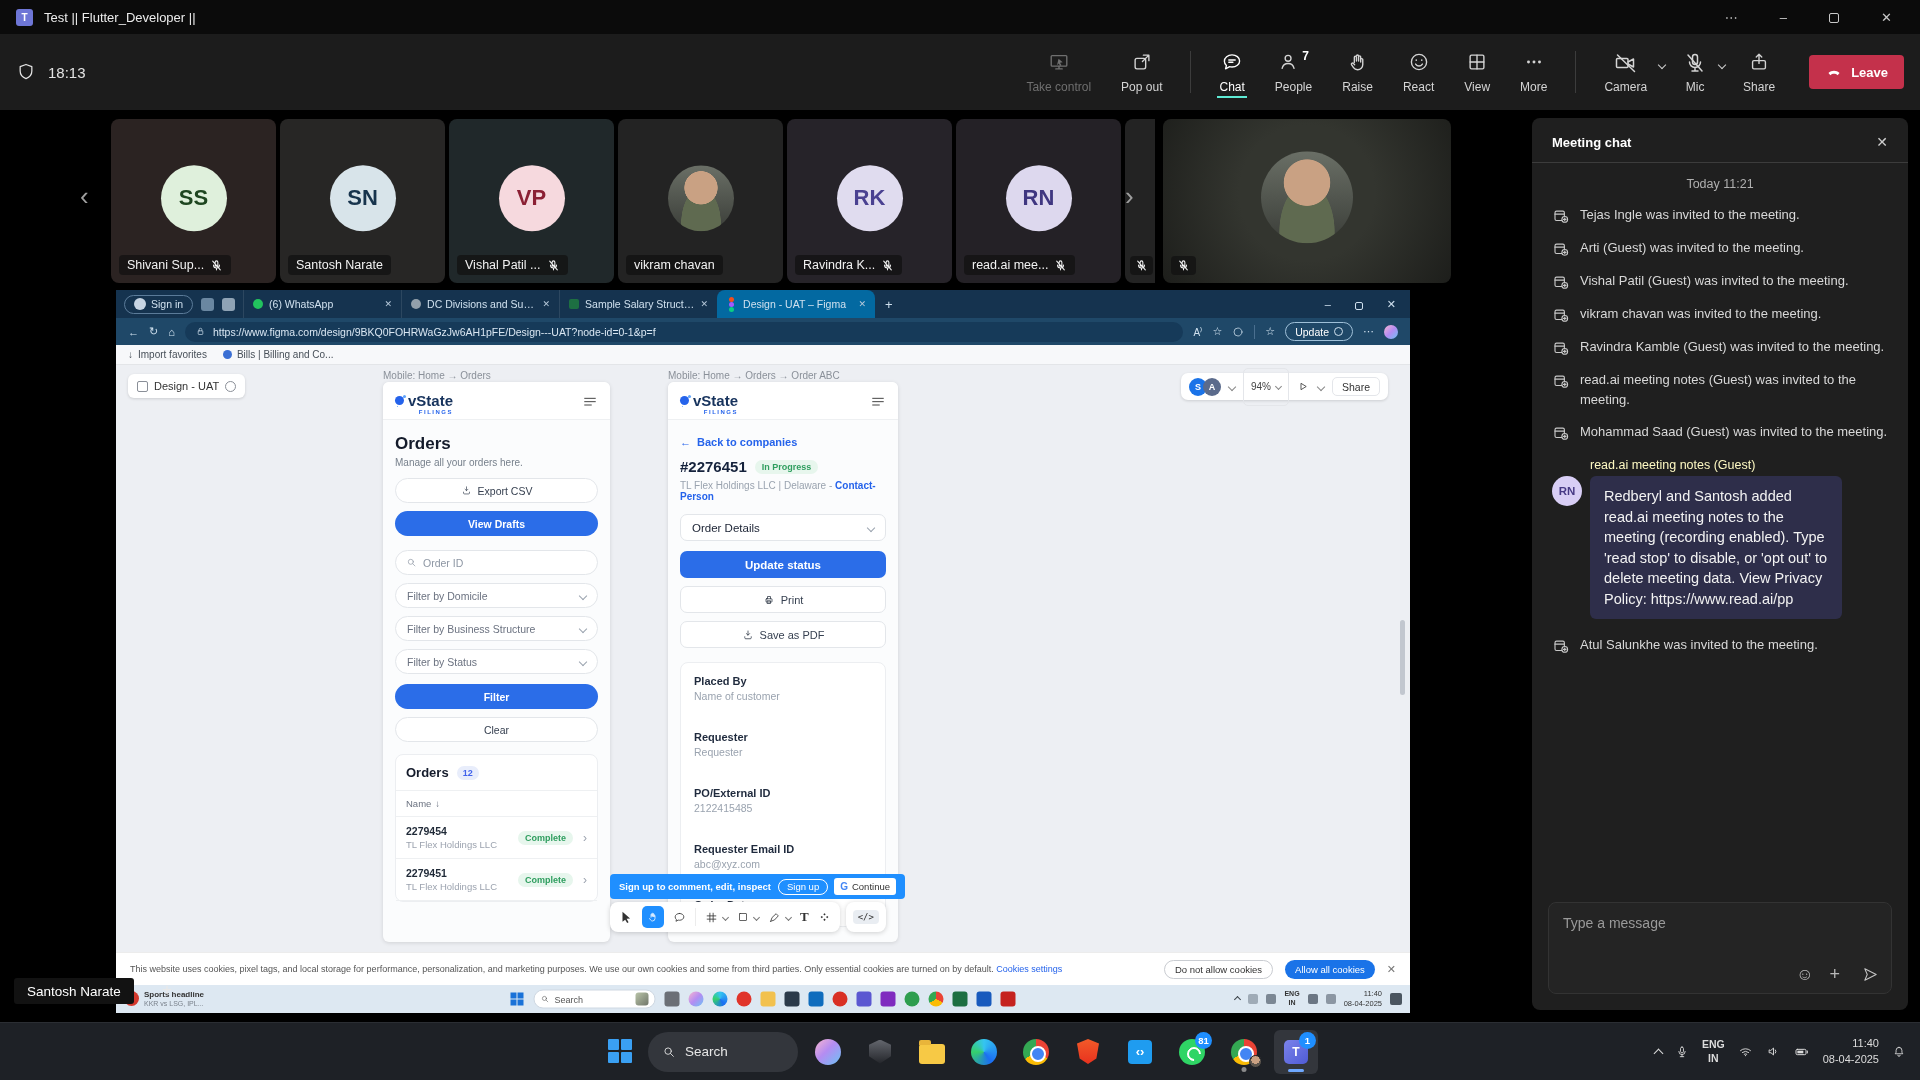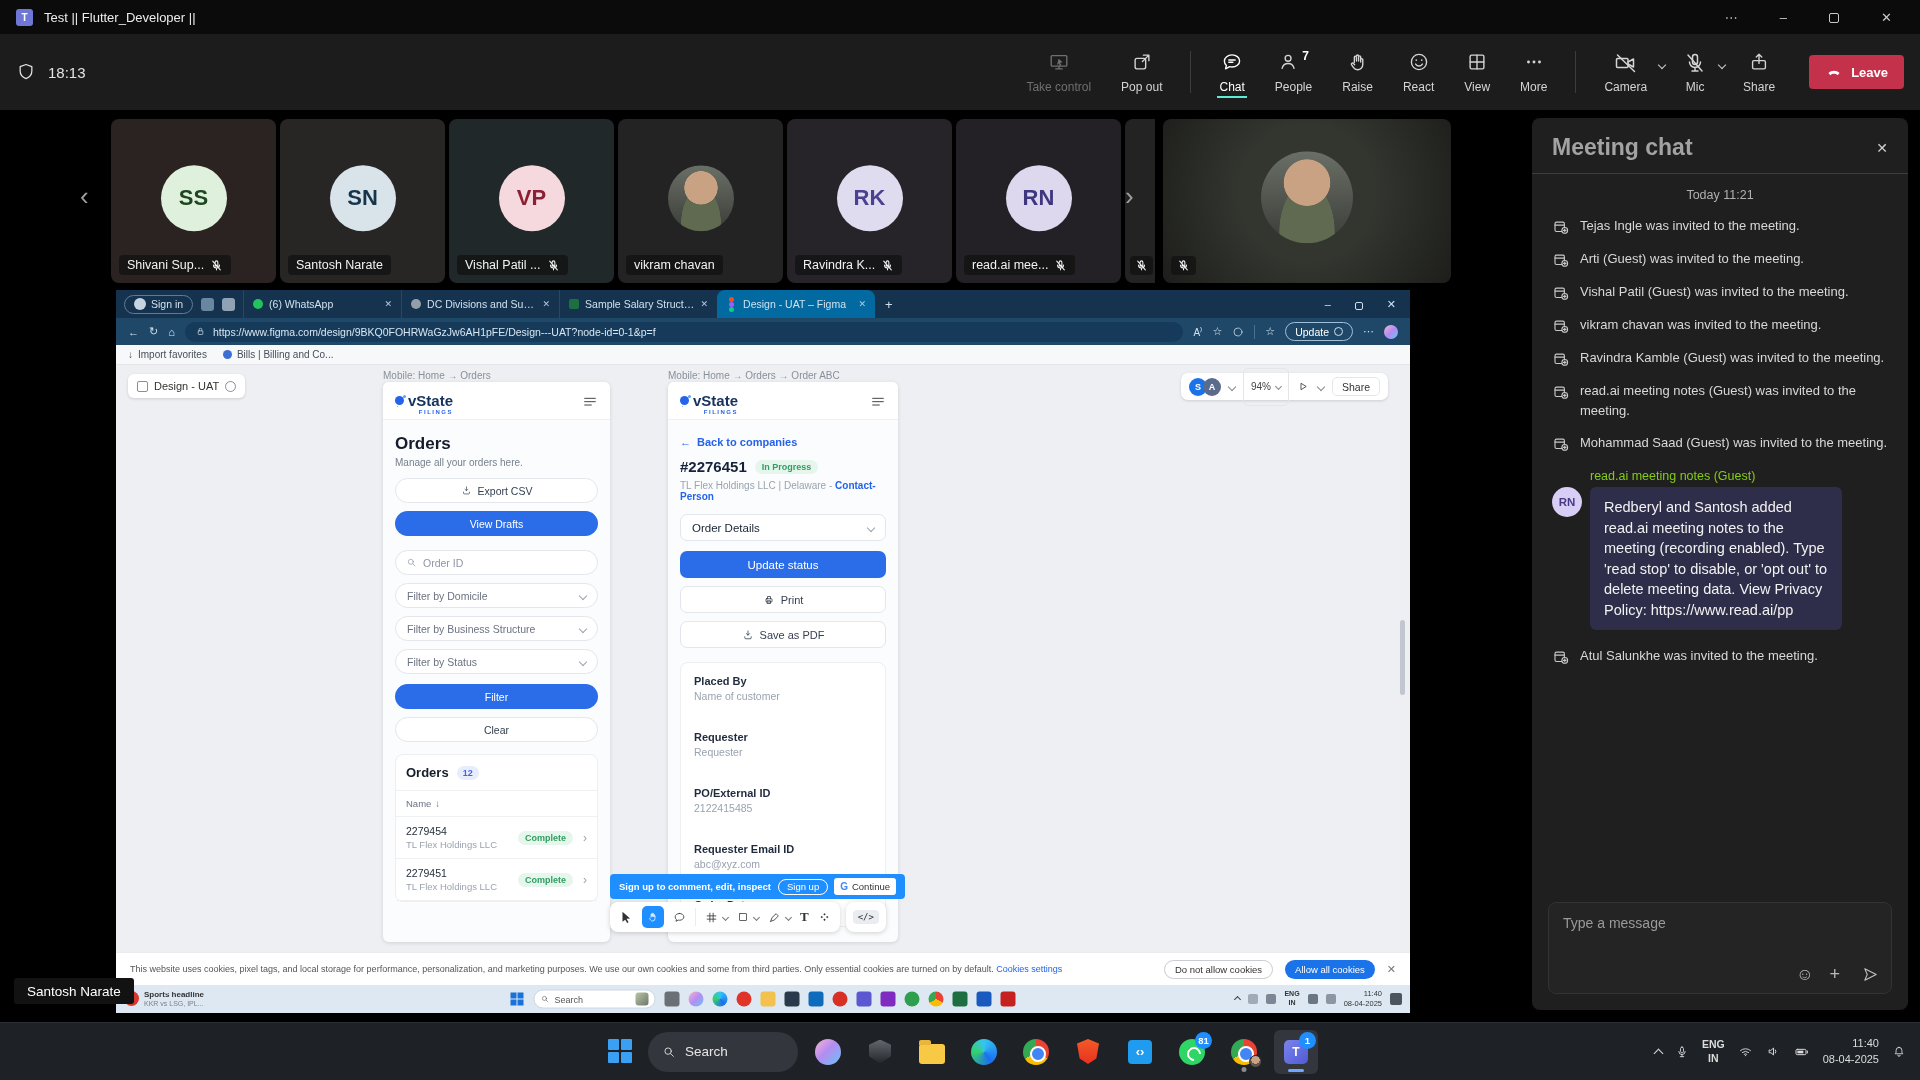--- a/index.html
+++ b/index.html
@@ -78,31 +78,31 @@
   .frame{position:absolute;top:17px;width:227px;height:560px;background:#fbfcfd;border-radius:6px;box-shadow:0 1px 4px rgba(0,0,0,.12);overflow:hidden;z-index:1}
   .mhead{height:38px;background:#fff;border-bottom:1px solid #eef0f2;display:flex;align-items:center;justify-content:space-between;padding:0 12px}
   .vstate{position:relative;font-size:15px;font-weight:800;color:#16325c;display:flex;align-items:center;gap:4px}
   .vdots{width:9px;height:9px;border-radius:50%;background:#2563eb;box-shadow:5px -4px 0 -3px #60a5fa,-2px 6px 0 -4px #60a5fa}
   .filings{position:absolute;bottom:-6px;right:0;font-size:6px;letter-spacing:1.5px;color:#2563eb;font-weight:bold}
   .mbody{padding:8px 12px}
   .h1{font-size:17px;font-weight:bold;color:#141b2b;margin-top:6px}
   .sub{font-size:10px;color:#77808c;margin-top:3px}
   .btn{height:25px;border-radius:13px;display:flex;align-items:center;justify-content:center;gap:6px;font-size:10.5px;cursor:pointer}
   .btn.ghost{border:1px solid #e3e6ea;background:#fff;color:#374151}
-  .btn.blue{background:#2b6de8;color:#fff;font-weight:normal}
+  .btn.blue{background:#2b6de8;color:#fff;font-weight:bold}
   .inp{height:25px;border:1px solid #e3e6ea;background:#fff;border-radius:13px;display:flex;align-items:center;gap:6px;padding:0 10px;font-size:10.5px;color:#8d96a3}
   .dd{height:25px;border:1px solid #e3e6ea;background:#fff;border-radius:13px;display:flex;align-items:center;justify-content:space-between;padding:0 11px;font-size:10.5px;color:#6b7280;cursor:pointer}
   .dd .chev,.inp .chev{border-color:#9aa3af}.mt8{margin-top:8px}.mt10{margin-top:10px}.mt12{margin-top:12px}.mt14{margin-top:14px}
   .card{background:#fff;border:1px solid #eceef1;border-radius:8px;margin-top:12px}
   .cardhead{display:flex;align-items:center;gap:8px;padding:10px 10px;font-size:13px;font-weight:bold;color:#141b2b}
   .cnt{background:#e8edfb;color:#4263eb;border-radius:8px;font-size:9px;font-weight:bold;padding:2px 6px}
   .hdiv{height:1px;background:#eef0f2}
   .colrow{padding:7px 10px;font-size:9.5px;color:#6b7280;display:flex;gap:4px;align-items:flex-start}
   .orow{padding:8px 10px;display:flex;align-items:center;cursor:pointer}
-  .orow .oid{font-size:10.5px;font-weight:normal;color:#1f2937}
+  .orow .oid{font-size:10.5px;font-weight:bold;color:#1f2937}
   .orow .oco{font-size:9.5px;color:#9ca3af;margin-top:2px}
   .pill-g{background:#e7f6ed;color:#2f9e5f;font-size:9px;font-weight:bold;border-radius:8px;padding:2px 7px;margin-left:auto}
   .rchev{color:#9ca3af;font-size:12px;margin-left:10px}
   .backlink{display:flex;gap:6px;align-items:center;color:#2563eb;font-size:11px;font-weight:bold;margin-top:8px;cursor:pointer}
   .ordrow{display:flex;align-items:center;gap:8px;margin-top:10px}
   .ordid{font-size:15px;font-weight:800;color:#15223c}
   .coline{font-size:10px;color:#9aa3af;margin-top:5px}
   .colink{color:#2563eb;font-weight:bold;cursor:pointer}
   .dd2,.btn2{border-radius:7px}
   .fieldcard{background:#fff;border:1px solid #eceef1;border-radius:8px;margin-top:14px;padding:12px 13px}
@@ -150,29 +150,29 @@
   .sb-clock{font-size:7.5px;text-align:right;line-height:1.3;color:#333}
   .sb-note{width:12px;height:12px;border-radius:2px;background:#4a5560}
 
   
   .presenter{position:absolute;left:14px;top:978px;height:26px;background:#121212;border-radius:3px;display:flex;align-items:center;padding:0 13px;font-size:13.5px;color:#fff;z-index:9}
   .pcursor{position:absolute;left:162px;top:980px;color:#e8e8e8;font-size:17px;z-index:9}
 
   
   .chatpanel{position:absolute;left:1532px;top:118px;width:376px;height:892px;background:#1f1f1f;border-radius:8px;display:flex;flex-direction:column;overflow:hidden}
   .chathead{display:flex;align-items:center;justify-content:space-between;padding:16px 20px 12px}
-  .chathead .t{font-size:23px;font-weight:bold;color:#a3a3a3}
+  .chathead .t{font-size:13px;font-weight:bold;color:#ffffff}
   .chatx{color:#cfcfcf;font-size:14px;cursor:pointer}
   .chdiv{height:1px;background:#3c3c3c}
   .chatscroll{flex:1;padding:14px 20px;overflow:hidden}
   .chatdate{text-align:center;color:#b0b0b0;font-size:12.5px;margin-bottom:14px}
   .evt{display:flex;gap:10px;margin-bottom:13px}
   .evt svg{flex:none;margin-top:2px;color:#c9c9c9}
   .evt p{font-size:13px;color:#d8d8d8;line-height:1.5}
-  .sender{margin:16px 0 4px 38px;font-size:12.5px;color:#84cc16}
+  .sender{margin:16px 0 4px 38px;font-size:12.5px;color:#fef9c3}
   .msgrow{display:flex;gap:8px;align-items:flex-start;margin-bottom:14px}
   .cava{width:30px;height:30px;border-radius:50%;background:#d8cef5;color:#473a85;font-size:11.5px;font-weight:bold;display:flex;align-items:center;justify-content:center;flex:none}
   .bubble{background:#2e2e4a;border-radius:6px;padding:10px 14px;max-width:252px;color:#f2f2f2;font-size:14.5px;line-height:1.42}
   .chatinput{margin:10px 16px 16px;background:#242424;border:1px solid #333;border-radius:8px;height:92px;position:relative}
   .chatinput input{position:absolute;left:0;top:0;width:100%;background:transparent;border:none;outline:none;color:#cfcfcf;font-size:14px;padding:12px 14px;font-family:"Liberation Sans",sans-serif}
   .chatinput input::placeholder{color:#9a9a9a}
   .ci-icons{position:absolute;right:12px;bottom:8px;display:flex;align-items:center;gap:16px;color:#b9b9b9}
   .ci-smiley{font-size:17px;cursor:pointer}
   .ci-plus{font-size:18px;cursor:pointer}
   .ci-send{color:#c5c5c5;cursor:pointer;margin-left:6px}

